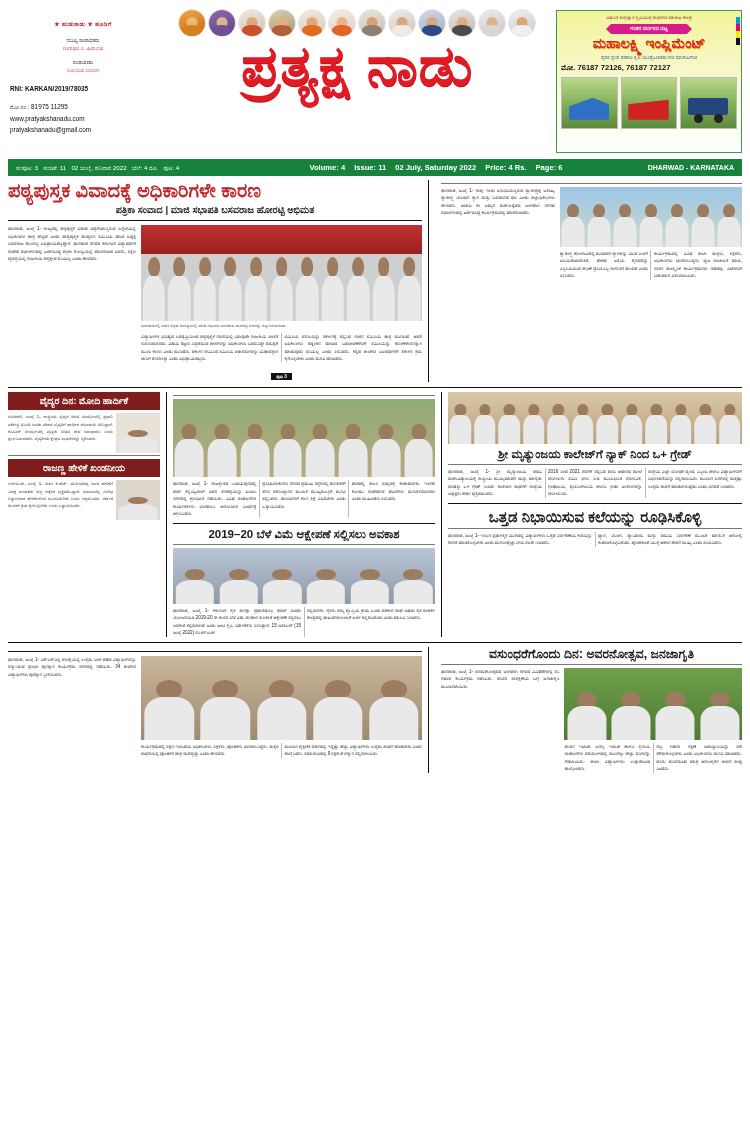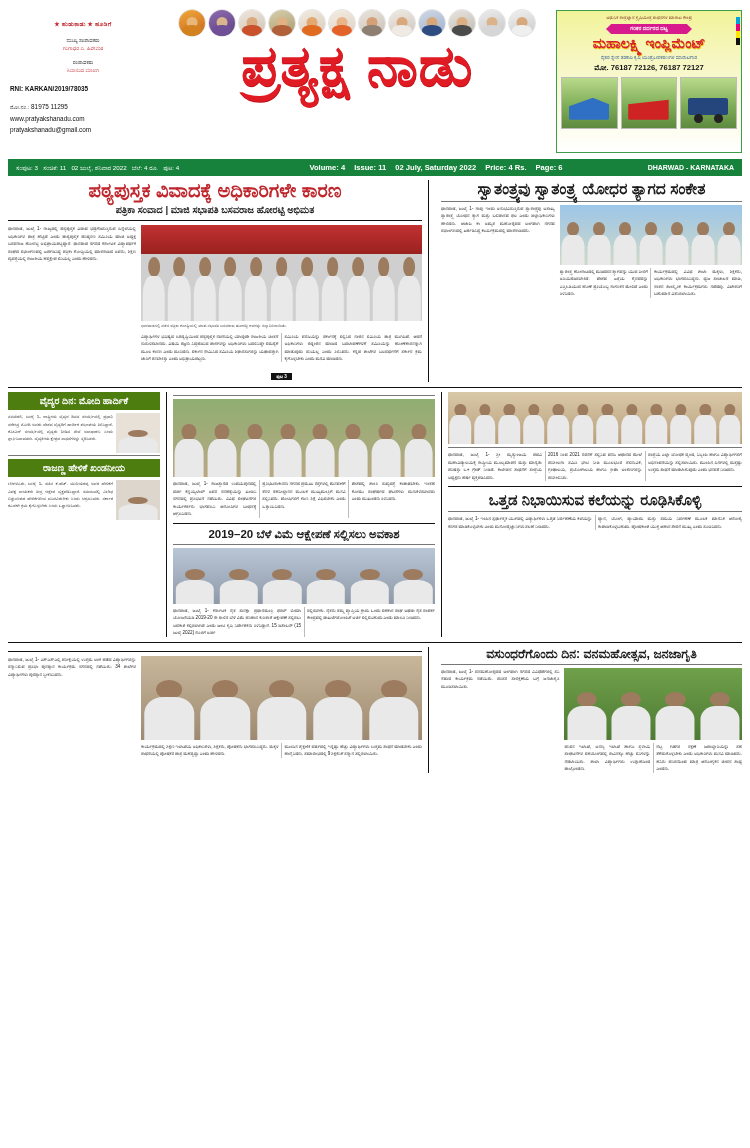--- a/index.html
+++ b/index.html
@@ -44,38 +44,38 @@
   
   .mh-ad { flex: 0 0 186px; width: 186px; height: 143px; margin-top: 4px; border: 1.5px solid #3f9d4a;
            background: linear-gradient(180deg,#f2f49a 0%,#f7f7c8 40%,#ffffff 100%); padding: 4px; position: relative; }
   .ad-l1 { font-size: 4.6px; color: #7a1f1f; text-align: center; line-height: 1.3; }
   .ad-ribbon { margin: 3px auto 2px; width: 86px; background: #d81b8c; color: #fff;
                font-size: 5.4px; font-weight: bold; text-align: center; padding: 1.5px 0;
                clip-path: polygon(6% 0,94% 0,100% 50%,94% 100%,6% 100%,0 50%); }
   .ad-title { text-align: center; font-size: 14px; font-weight: bold; color: #d6202a;
               line-height: 1.05; text-shadow: .6px .6px 0 #f0c419; }
   .ad-line { text-align: center; font-size: 5px; color: #1f4f8f; margin-top: 3px; }
-  .ad-phone { text-align: center; font-size: 7.6px; font-weight: bold; color: #111; margin-top: 2px; }
+  .ad-phone { text-align: left; font-size: 7.6px; font-weight: bold; color: #111; margin-top: 2px; }
   .ad-imgs { display: flex; gap: 3px; margin-top: 4px; height: 52px; }
   .ad-img { flex: 1; border: 1px solid #bbb; position: relative; overflow: hidden;
             background: linear-gradient(180deg,#b9d98b 0%,#7fae57 55%,#5d8a3e 100%); }
   .ad-machine { position: absolute; left: 12%; bottom: 16%; width: 74%; height: 44%; border-radius: 2px; }
   .ad-wheel { position: absolute; width: 9px; height: 9px; border-radius: 50%; background: #222; bottom: 10%; }
   .ad-cmyk { position: absolute; right: 1px; top: 6px; width: 4px; }
   .ad-cmyk span { display: block; height: 7px; }
 
   
   .greenbar { height: 17px; background: #17823c; color: #fff; display: flex; align-items: center;
               padding: 0 8px; margin-top: 3px; font-size: 7.6px; font-weight: bold; }
   .gb-kn { font-size: 6.2px; font-weight: normal; flex: 0 0 250px; }
   .gb-en { flex: 1; display: flex; gap: 9px; justify-content: center; }
   .gb-place { flex: 0 0 128px; text-align: right; font-size: 7px; }
 
   
-  .hl-red { color: #c0272d; font-weight: bold; font-size: 19.5px; text-align: center; line-height: 1.1; }
+  .hl-red { color: #c0272d; font-weight: bold; font-size: 19.5px; line-height: 1.1; }
   .hl-blk { color: #1a1a1a; font-weight: bold; font-size: 15.5px; text-align: center; line-height: 1.15; }
   .hl-sub { color: #1a1a1a; font-weight: bold; font-size: 9.6px; text-align: center; margin-top: 3px; }
   .hl-sm { color: #1a1a1a; font-weight: bold; font-size: 12.4px; text-align: center; line-height: 1.15; }
   .rule { border-top: 1px solid #111; margin: 4px 0; }
   .rule-thin { border-top: .6px solid #777; margin: 3px 0; }
 
   .body-text { font-size: 4.6px; line-height: 1.62; color: #242424; text-align: justify;
                column-gap: 5px; word-spacing: -.3px; }
   .caption { font-size: 4.2px; color: #333; line-height: 1.5; text-align: justify; margin-top: 2px; }
 
@@ -92,21 +92,21 @@
 
   
   .lead { display: flex; gap: 6px; margin-top: 4px; }
   .lead-left { flex: 0 0 414px; }
   .vsep { border-left: 1px solid #111; }
   .lead-right { flex: 1; padding-left: 6px; }
 
   .cols3 { column-count: 3; column-gap: 6px; column-rule: .5px solid #bbb; }
   .cols2 { column-count: 2; column-gap: 6px; column-rule: .5px solid #bbb; }
 
-  .bluebox { background: #4d7c0f; color: #fff; text-align: center; font-weight: bold;
+  .bluebox { background: #7f1d1d; color: #fff; text-align: center; font-weight: bold;
              font-size: 9.4px; padding: 3px 2px; }
   .sidecol { flex: 0 0 152px; }
   .sb-body { font-size: 4.4px; line-height: 1.6; text-align: justify; color: #242424; margin-top: 3px; }
   .sb-photo { float: right; width: 44px; height: 40px; margin: 0 0 2px 3px; }
 
   .contmark { display: inline-block; background: #111; color: #fff; font-size: 4.6px;
               padding: 1px 5px; font-weight: bold; }
   .hr-black { border-top: 1.4px solid #111; margin: 5px 0 4px; }
 </style>
 </head>
@@ -289,21 +289,20 @@
           <div style="text-align:center;margin-top:2px">
             <span class="contmark">ಪುಟ 3</span>
           </div>
         </div>
       </div>
     </div>
 
     <div class="vsep"></div>
 
     <div class="lead-right">
-      <div class="hl-blk">ಸ್ವಾತಂತ್ರ್ಯವು ಸ್ವಾತಂತ್ರ್ಯ ಯೋಧರ ತ್ಯಾಗದ ಸಂಕೇತ</div>
       <div class="rule-thin"></div>
       <div style="display:flex;gap:5px">
         <div style="flex:1">
           <div class="body-text">ಧಾರವಾಡ, ಜುಲೈ 1- ನಾವು ಇಂದು ಅನುಭವಿಸುತ್ತಿರುವ ಸ್ವಾತಂತ್ರ್ಯವು ಅಸಂಖ್ಯ ಸ್ವಾತಂತ್ರ್ಯ ಯೋಧರ ತ್ಯಾಗ ಮತ್ತು ಬಲಿದಾನದ ಫಲ ಎಂದು ಜಿಲ್ಲಾಧಿಕಾರಿಗಳು ಹೇಳಿದರು. ಆಜಾದಿ ಕಾ ಅಮೃತ ಮಹೋತ್ಸವದ ಅಂಗವಾಗಿ ನಗರದ ಸಭಾಂಗಣದಲ್ಲಿ ಏರ್ಪಡಿಸಿದ್ದ ಕಾರ್ಯಕ್ರಮದಲ್ಲಿ ಮಾತನಾಡಿದರು.</div>
         </div>
         <div style="flex:1.6">
           <div class="photo" style="height:60px">
             <div class="ph-sky" style="background:linear-gradient(180deg,#9dc6e8,#cfd9c6)"></div>
             <div class="ph-people" style="height:74%">
               <span></span>
@@ -409,20 +408,21 @@
             <span></span>
             <span></span>
           <span></span>
             <span></span>
             <span></span>
             <span></span>
             <span></span>
             <span></span>
         </div>
       </div>
+      <div class="hl-sm" style="font-size:11.6px;margin-top:3px">ಶ್ರೀ ಮೃತ್ಯುಂಜಯ ಕಾಲೇಜ್‌ಗೆ ನ್ಯಾಕ್ ನಿಂದ ಒ+ ಗ್ರೇಡ್</div>
       <div class="rule-thin"></div>
       <div class="cols3">
         <div class="body-text">ಧಾರವಾಡ, ಜುಲೈ 1- ಶ್ರೀ ಮೃತ್ಯುಂಜಯ ಪದವಿ ಮಹಾವಿದ್ಯಾಲಯಕ್ಕೆ ರಾಷ್ಟ್ರೀಯ ಮೂಲ್ಯಮಾಪನ ಮತ್ತು ಮಾನ್ಯತಾ ಪರಿಷತ್ತು ಒ+ ಗ್ರೇಡ್ ನೀಡಿದೆ. ಕಾಲೇಜಿನ ಸಾಧನೆಗೆ ಸಂಸ್ಥೆಯ ಅಧ್ಯಕ್ಷರು ಹರ್ಷ ವ್ಯಕ್ತಪಡಿಸಿದರು.</div>
         <div class="body-text">2016 ರಿಂದ 2021 ರವರೆಗೆ ಸಲ್ಲಿಸಿದ ವರದಿ ಆಧಾರದ ಮೇಲೆ ಪರಿಶೀಲನಾ ಸಮಿತಿ ಭೇಟಿ ನೀಡಿ ಮೂಲಭೂತ ಸೆಲಿರುವಿಕೆ, ಗ್ರಂಥಾಲಯ, ಪ್ರಯೋಗಾಲಯ ಹಾಗೂ ಕ್ರೀಡಾ ಅಂಗಣಗಳನ್ನು ಪರಿಶೀಲಿಸಿತು.</div>
         <div class="body-text">ಸಂಸ್ಥೆಯ ಎಲ್ಲಾ ಬೋಧಕ ವೃಂದ, ಸಿಬ್ಬಂದಿ ಹಾಗೂ ವಿದ್ಯಾರ್ಥಿಗಳಿಗೆ ಅಭಿನಂದನೆಯನ್ನು ಸಲ್ಲಿಸಲಾಯಿತು. ಮುಂದಿನ ದಿನಗಳಲ್ಲಿ ಮತ್ತಷ್ಟು ಉತ್ತಮ ಸಾಧನೆ ಮಾಡಲಾಗುವುದು ಎಂದು ಭರವಸೆ ನೀಡಿದರು.</div>
       </div>
 
       <div class="hr-black"></div>
 
       <div class="hl-sm" style="font-size:15px">ಒತ್ತಡ ನಿಭಾಯಿಸುವ ಕಲೆಯನ್ನು ರೂಢಿಸಿಕೊಳ್ಳಿ</div>
@@ -459,21 +459,21 @@
             <div class="body-text">ಕಾರ್ಯಕ್ರಮದಲ್ಲಿ ಶಿಕ್ಷಣ ಇಲಾಖೆಯ ಅಧಿಕಾರಿಗಳು, ಶಿಕ್ಷಕರು, ಪೋಷಕರು ಭಾಗವಹಿಸಿದ್ದರು. ಮಕ್ಕಳ ಸಾಧನೆಯಲ್ಲಿ ಪೋಷಕರ ಪಾತ್ರ ಮಹತ್ವದ್ದು ಎಂದು ಹೇಳಿದರು.</div>
             <div class="body-text">ಮುಂದಿನ ಶೈಕ್ಷಣಿಕ ವರ್ಷದಲ್ಲಿ ಇನ್ನಷ್ಟು ಹೆಚ್ಚು ವಿದ್ಯಾರ್ಥಿಗಳು ಉತ್ತಮ ಸಾಧನೆ ಮಾಡಬೇಕು ಎಂದು ಹಾರೈಸಿದರು. ಸಮಾರಂಭದಲ್ಲಿ 9 ಶಿಕ್ಷಕರಿಗೆ ಸನ್ಮಾನ ಸಲ್ಲಿಸಲಾಯಿತು.</div>
           </div>
         </div>
       </div>
     </div>
 
     <div class="vsep"></div>
 
     <div style="flex:1;padding-left:6px">
-      <div class="hl-sm" style="font-size:12.4px">ವಸುಂಧರೆಗೊಂದು ದಿನ: ವನಮಹೋತ್ಸವ, ಜನಜಾಗೃತಿ</div>
+      <div class="hl-sm" style="font-size:12.4px">ವಸುಂಧರೆಗೊಂದು ದಿನ: ಅವರನೋತ್ಸವ, ಜನಜಾಗೃತಿ</div>
       <div class="rule-thin"></div>
       <div style="display:flex;gap:5px">
         <div style="flex:1">
           <div class="body-text">ಧಾರವಾಡ, ಜುಲೈ 1- ವನಮಹೋತ್ಸವದ ಅಂಗವಾಗಿ ನಗರದ ವಿವಿಧೆಡೆಗಳಲ್ಲಿ ಸಸಿ ನೆಡುವ ಕಾರ್ಯಕ್ರಮ ನಡೆಯಿತು. ಪರಿಸರ ಸಂರಕ್ಷಣೆಯ ಬಗ್ಗೆ ಜನಜಾಗೃತಿ ಮೂಡಿಸಲಾಯಿತು.</div>
         </div>
         <div style="flex:1.5">
           <div class="photo" style="height:72px">
             <div class="ph-sky" style="background:linear-gradient(180deg,#6fa04a,#4e7a33)"></div>
             <div class="ph-people" style="height:70%">
               <span></span>

